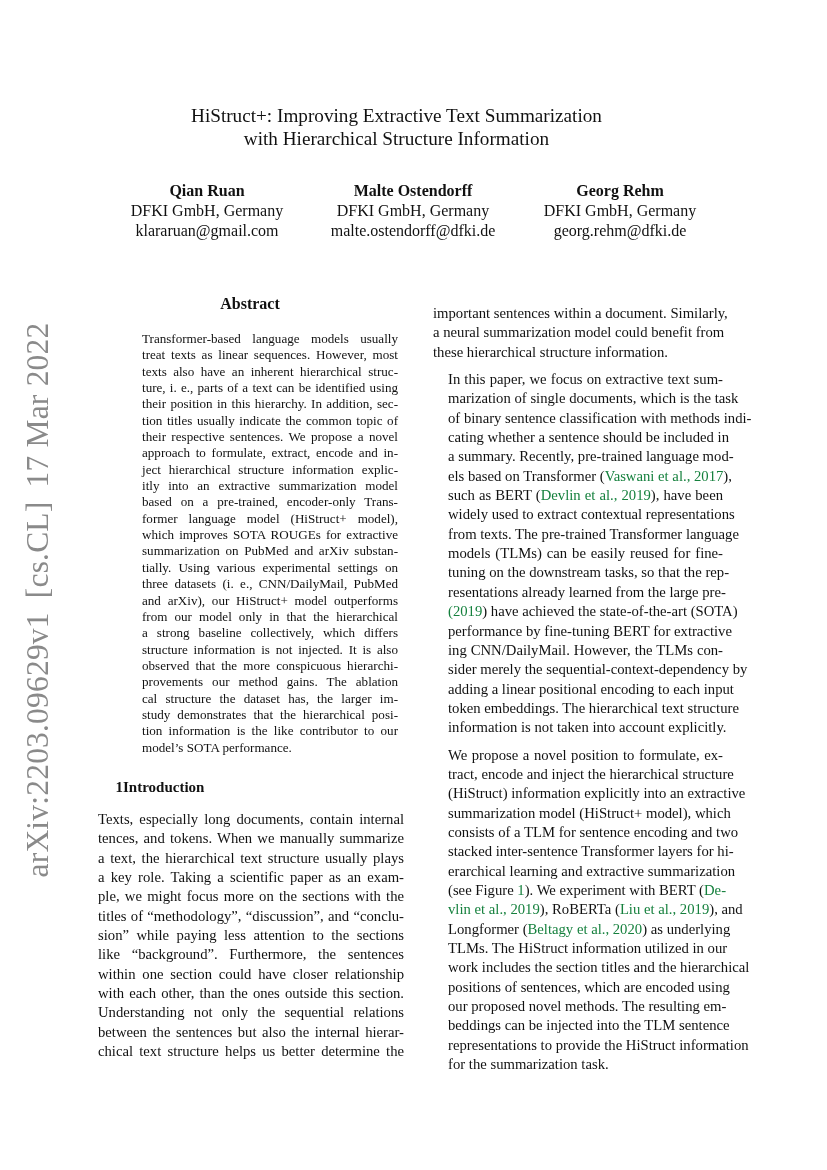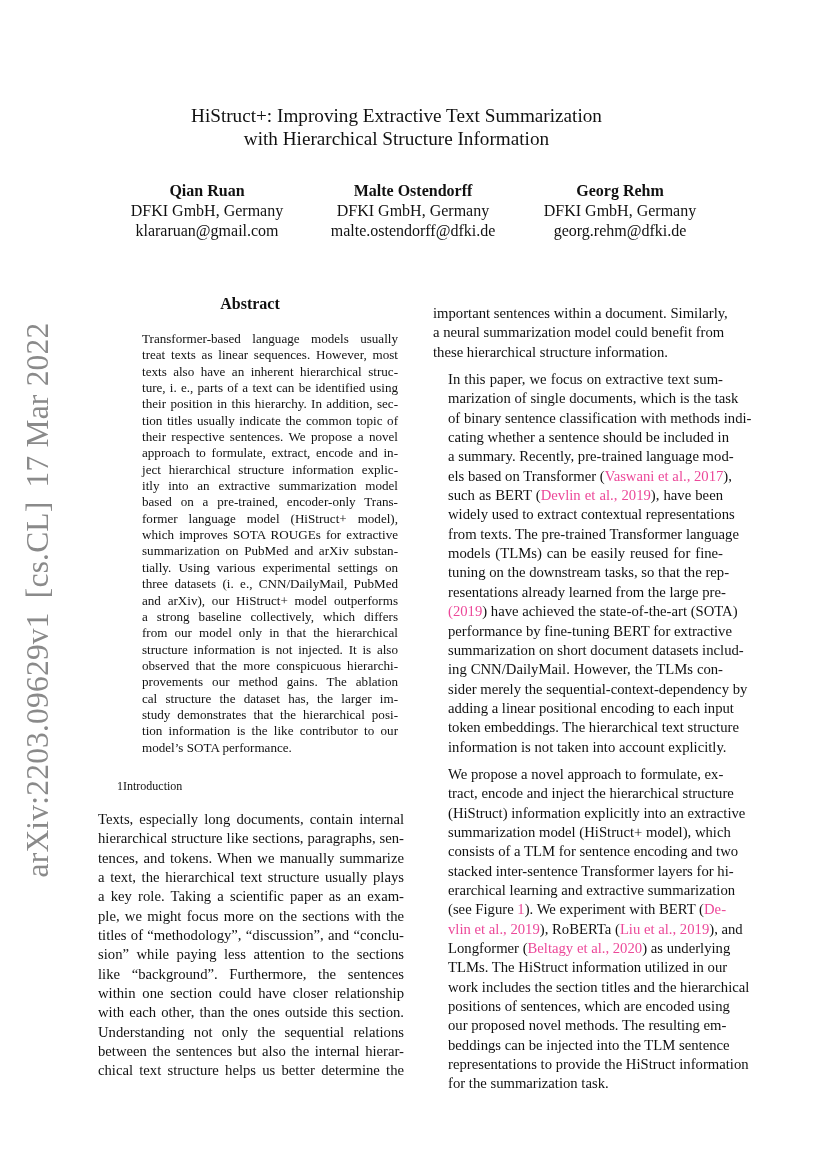--- a/index.html
+++ b/index.html
@@ -11,28 +11,28 @@
   .title { position: absolute; left: 0; width: 793px; top: 105px; text-align: center;
            font-weight: normal; font-size: 19.2px; line-height: 22.5px; }
   .authors { position: absolute; top: 181px; left: 0; width: 827px; }
   .author { position: absolute; width: 220px; text-align: center; font-size: 16px; line-height: 20px; }
   .author .name { font-weight: bold; }
   .a1 { left: 97px; } .a2 { left: 303px; } .a3 { left: 510px; }
   .abstract-title { position: absolute; left: 122px; width: 256px; top: 295px; text-align: center;
                     font-weight: bold; font-size: 16px; }
   .abstract { position: absolute; left: 122px; width: 256px; top: 331px; font-size: 13.1px;
               line-height: 16.35px; text-align: justify; hyphens: manual; margin-left: 20px; }
-  .section-title { position: absolute; left: 98px; top: 779px; font-weight: normal; font-size: 12px; text-align: right; }
+  .section-title { position: absolute; left: 98px; top: 779px; font-weight: bold; font-size: 15px; text-align: right; }
   .section-title .num { display: inline-block; width: 25px; }
   .col { position: absolute; width: 306px; font-size: 14.7px; line-height: 19.35px; text-align: justify; }
   .left-col { left: 98px; top: 810px; }
   .right-col { left: 425px; top: 296px; }
   .col p { margin: 8px; }
   .col p.indent { text-indent: 15px; margin-top: 3.5px; }
-  .cite { color: #ec4899; }
+  .cite { color: #15803d; }
   .line { display: block; text-align: justify; text-align-last: justify; white-space: nowrap; }
   .line.last { text-align-last: left; }
 </style>
 </head>
 <body>
 
 <div class="watermark">
   <span>arXiv:2203.09629v1</span><span class="gap"></span><span>[cs.CL]</span><span class="gap"></span><span>17 Mar 2022</span>
 </div>
 
@@ -71,38 +71,37 @@
     <span class="line">approach to formulate, extract, encode and in-</span>
     <span class="line">ject hierarchical structure information explic-</span>
     <span class="line">itly into an extractive summarization model</span>
     <span class="line">based on a pre-trained, encoder-only Trans-</span>
     <span class="line">former language model (HiStruct+ model),</span>
     <span class="line">which improves SOTA ROUGEs for extractive</span>
     <span class="line">summarization on PubMed and arXiv substan-</span>
     <span class="line">tially. Using various experimental settings on</span>
     <span class="line">three datasets (i. e., CNN/DailyMail, PubMed</span>
     <span class="line">and arXiv), our HiStruct+ model outperforms</span>
+    <span class="line">from our model only in that the hierarchical</span>
     <span class="line">a strong baseline collectively, which differs</span>
-    <span class="line">from our model only in that the hierarchical</span>
     <span class="line">structure information is not injected. It is also</span>
     <span class="line">observed that the more conspicuous hierarchi-</span>
     <span class="line">provements our method gains. The ablation</span>
     <span class="line">cal structure the dataset has, the larger im-</span>
     <span class="line">study demonstrates that the hierarchical posi-</span>
     <span class="line">tion information is the like contributor to our</span>
     <span class="line last">model’s SOTA performance.</span>
   </div>
 
 <div class="section-title">
   <span class="num">1</span><span>Introduction</span>
 </div>
 
 <div class="col left-col" id="left-col">
     <span class="line">Texts, especially long documents, contain internal</span>
-    <span class="line">hierarchical structure like sections, paragraphs, sen-</span>
     <span class="line">tences, and tokens. When we manually summarize</span>
     <span class="line">a text, the hierarchical text structure usually plays</span>
     <span class="line">a key role. Taking a scientific paper as an exam-</span>
     <span class="line">ple, we might focus more on the sections with the</span>
     <span class="line">titles of “methodology”, “discussion”, and “conclu-</span>
     <span class="line">sion” while paying less attention to the sections</span>
     <span class="line">like “background”. Furthermore, the sentences</span>
     <span class="line">within one section could have closer relationship</span>
     <span class="line">with each other, than the ones outside this section.</span>
     <span class="line">Understanding not only the sequential relations</span>
@@ -124,29 +123,28 @@
     <span class="line">a summary. Recently, pre-trained language mod-</span>
     <span class="line"><span>els based on Transformer (</span><span class="cite">Vaswani et al., 2017</span><span>),</span></span>
     <span class="line"><span>such as BERT (</span><span class="cite">Devlin et al., 2019</span><span>), have been</span></span>
     <span class="line">widely used to extract contextual representations</span>
     <span class="line">from texts. The pre-trained Transformer language</span>
     <span class="line">models (TLMs) can be easily reused for fine-</span>
     <span class="line">tuning on the downstream tasks, so that the rep-</span>
     <span class="line">resentations already learned from the large pre-</span>
     <span class="line"><span class="cite">(2019</span><span>) have achieved the state-of-the-art (SOTA)</span></span>
     <span class="line">performance by fine-tuning BERT for extractive</span>
-    <span class="line">summarization on short document datasets includ-</span>
     <span class="line">ing CNN/DailyMail. However, the TLMs con-</span>
     <span class="line">sider merely the sequential-context-dependency by</span>
     <span class="line">adding a linear positional encoding to each input</span>
     <span class="line">token embeddings. The hierarchical text structure</span>
     <span class="line last">information is not taken into account explicitly.</span>
   </p>
   <p class="indent">
-    <span class="line">We propose a novel approach to formulate, ex-</span>
+    <span class="line">We propose a novel position to formulate, ex-</span>
     <span class="line">tract, encode and inject the hierarchical structure</span>
     <span class="line">(HiStruct) information explicitly into an extractive</span>
     <span class="line">summarization model (HiStruct+ model), which</span>
     <span class="line">consists of a TLM for sentence encoding and two</span>
     <span class="line">stacked inter-sentence Transformer layers for hi-</span>
     <span class="line">erarchical learning and extractive summarization</span>
     <span class="line"><span>(see Figure </span><span class="cite">1</span><span>). We experiment with BERT (</span><span class="cite">De-</span></span>
     <span class="line"><span class="cite">vlin et al., 2019</span><span>), RoBERTa (</span><span class="cite">Liu et al., 2019</span><span>), and</span></span>
     <span class="line"><span>Longformer (</span><span class="cite">Beltagy et al., 2020</span><span>) as underlying</span></span>
     <span class="line">TLMs. The HiStruct information utilized in our</span>

